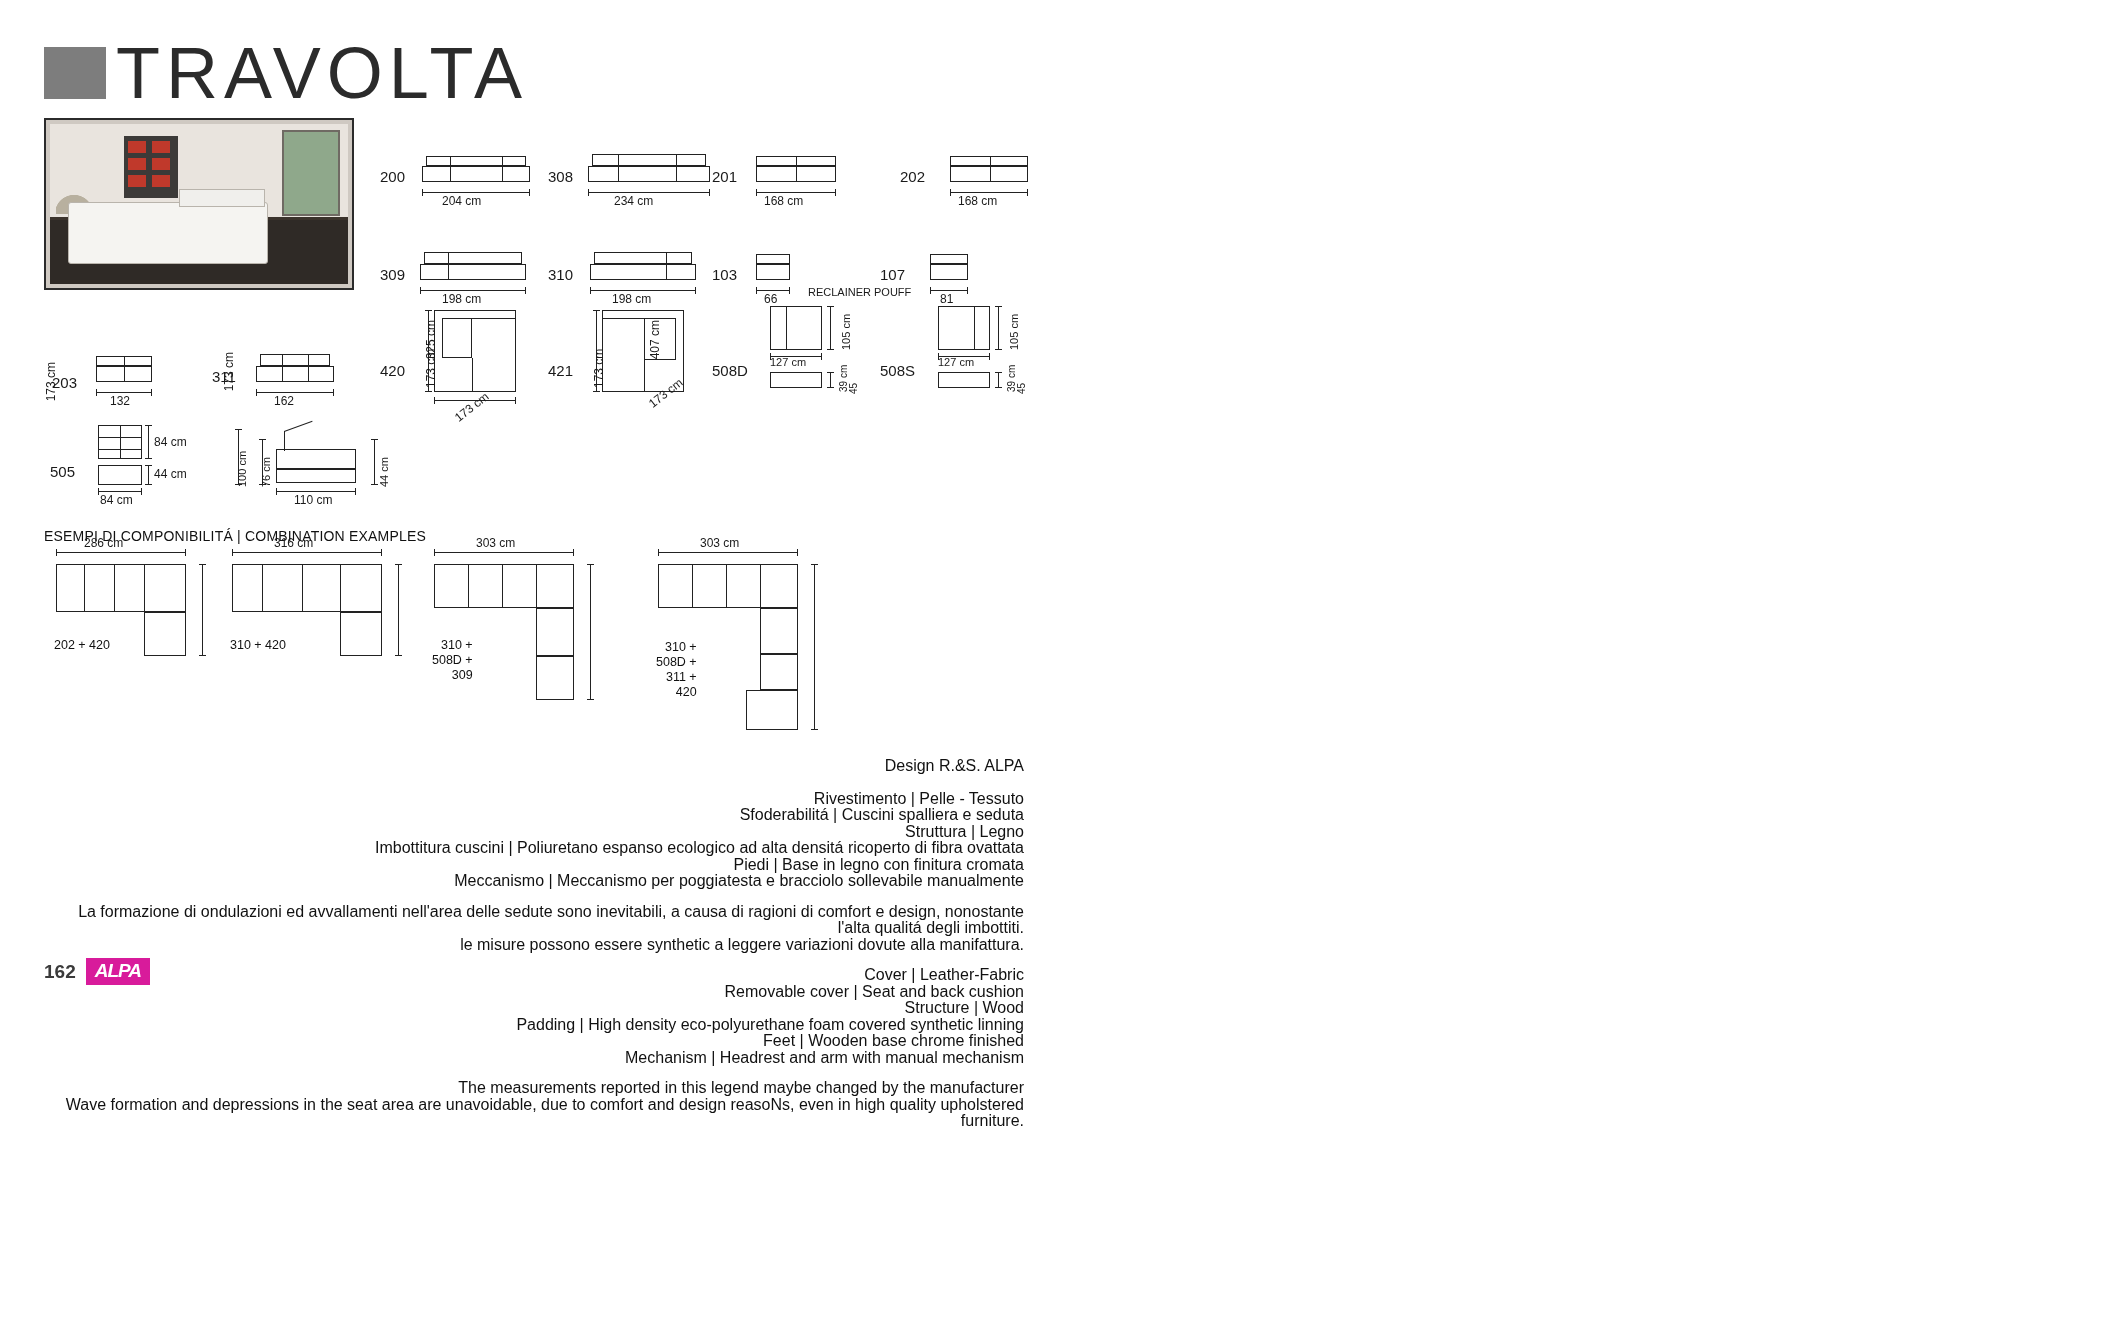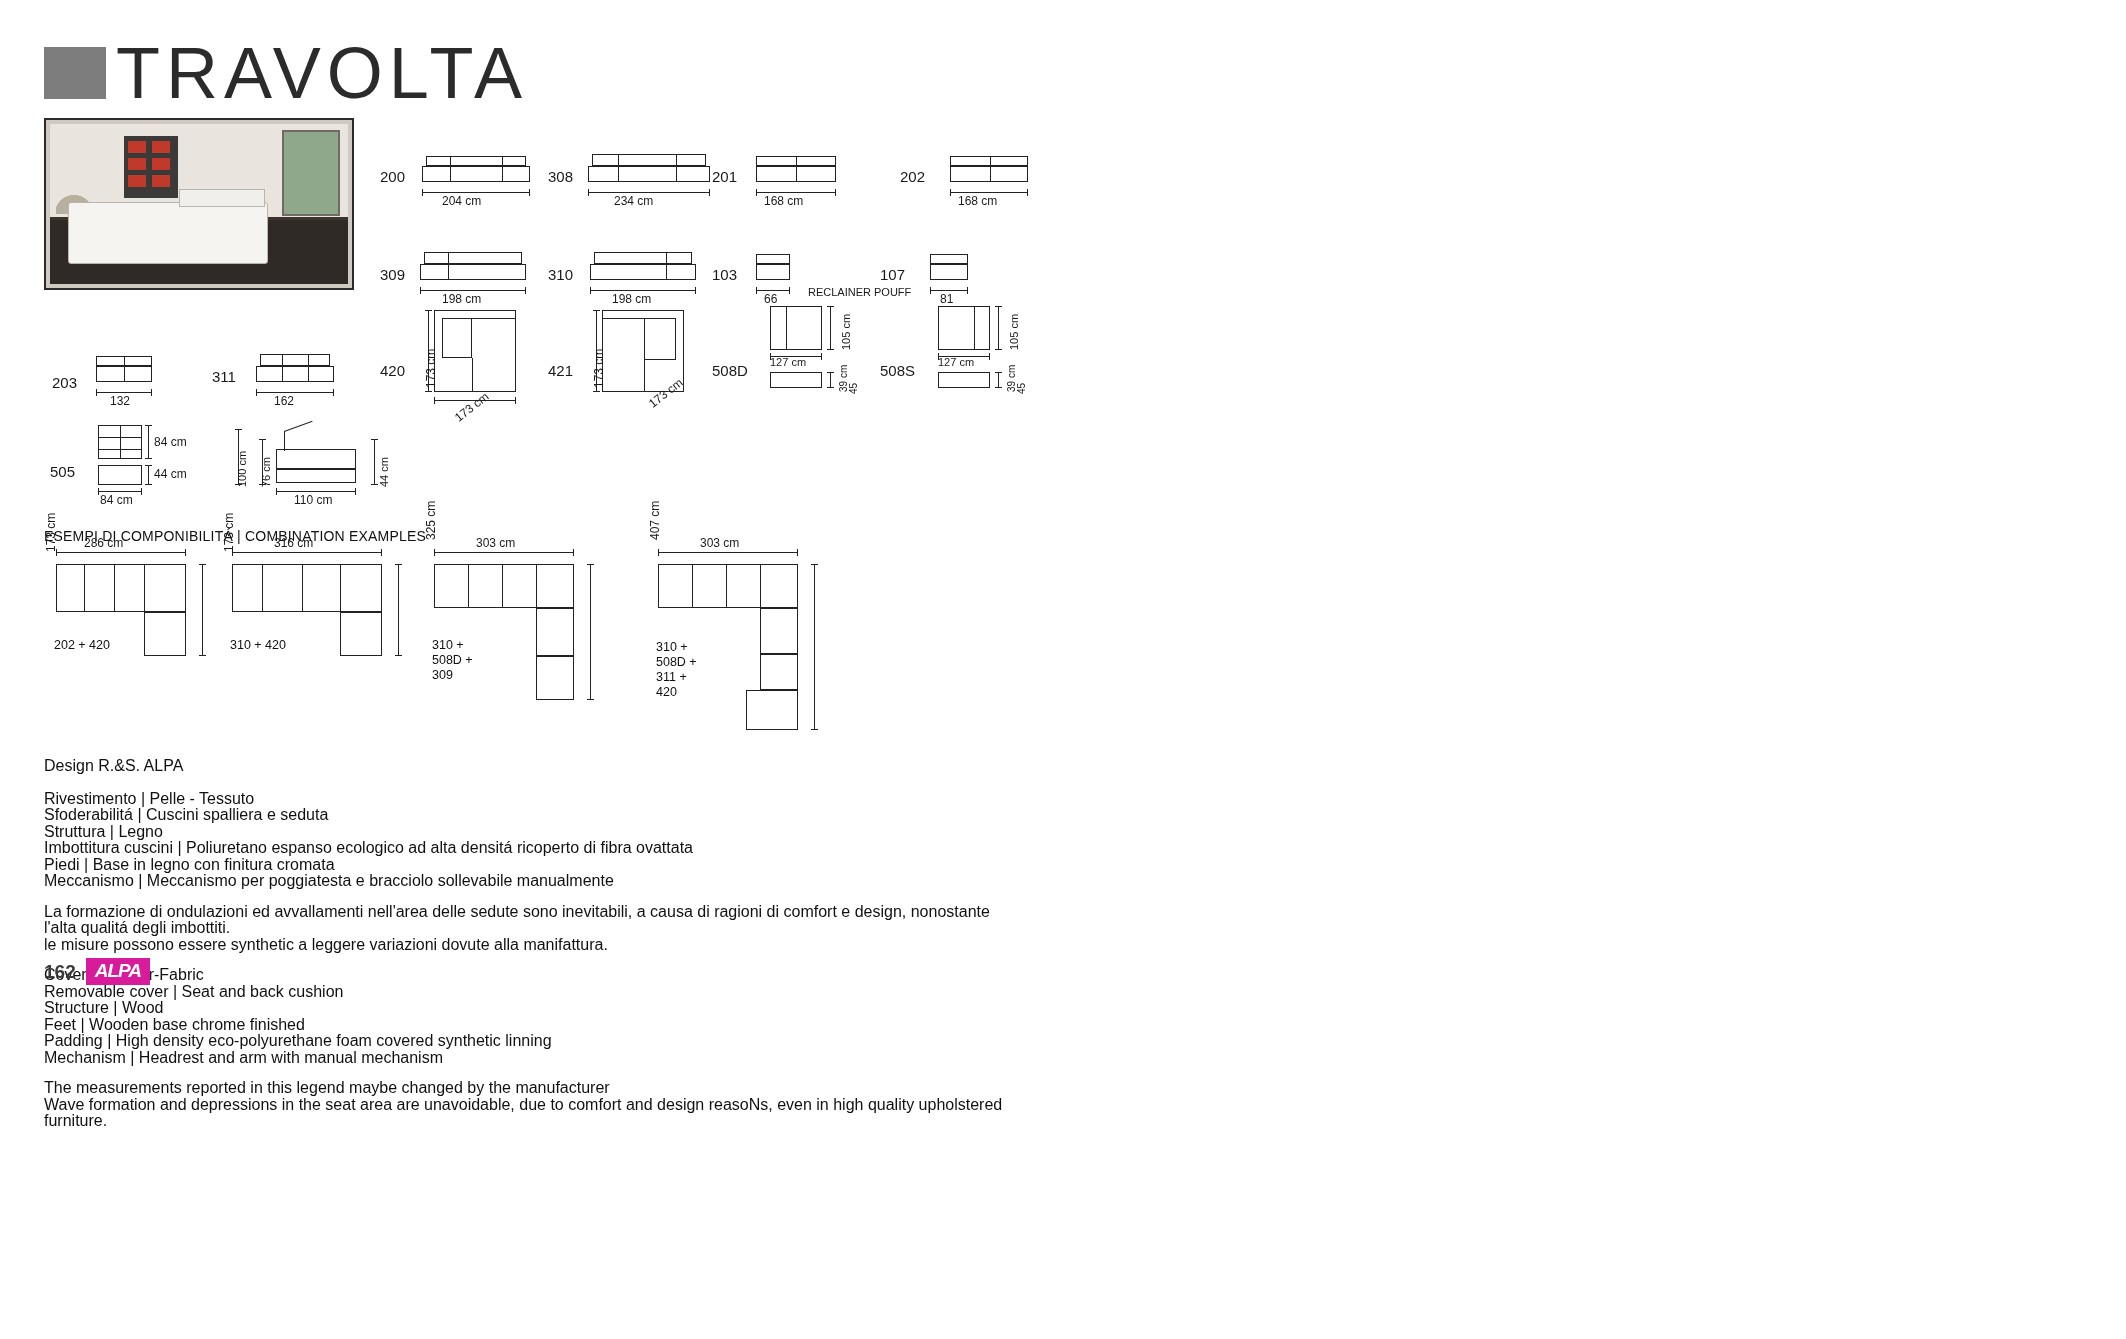--- a/index.html
+++ b/index.html
@@ -5,21 +5,21 @@
   * { box-sizing: border-box; }
   html, body { margin:0; padding:0; }
   body {
     width:2126px; height:1339px;
     background:#ffffff;
     font-family:"Liberation Sans", sans-serif;
     color:#1a1a1a;
     position:relative;
     overflow:hidden;
   }
-  .page { position:relative; width:2126px; height:1017px; }
+  .page { position:relative; width:2126px; height:1017px;text-align:right; }
 
   
   .title-row { position:absolute; left:44px; top:42px; display:flex; align-items:center; }
   .title-square { width:62px; height:52px; background:#7d7d7d; }
   .title-text {
     font-size:72px; letter-spacing:6px; color:#2b2b2b;
     font-weight:400; line-height:62px; margin-left:10px;
     font-family:"Liberation Sans", sans-serif;
   }
 
@@ -363,22 +363,22 @@
     <p>Imbottitura cuscini | Poliuretano espanso ecologico ad alta densitá ricoperto di fibra ovattata</p>
     <p>Piedi | Base in legno con finitura cromata</p>
     <p>Meccanismo | Meccanismo per poggiatesta e bracciolo sollevabile manualmente</p>
     <div class="gap"></div>
     <p>La formazione di ondulazioni ed avvallamenti nell'area delle sedute sono inevitabili, a causa di ragioni di comfort e design, nonostante l'alta qualitá degli imbottiti.</p>
     <p>le misure possono essere synthetic a leggere variazioni dovute alla manifattura.</p>
     <div class="gap"></div>
     <p>Cover | Leather-Fabric</p>
     <p>Removable cover | Seat and back cushion</p>
     <p>Structure | Wood</p>
+    <p>Padding | High density eco-polyurethane foam covered synthetic linning</p>
     <p>Feet | Wooden base chrome finished</p>
-    <p>Padding | High density eco-polyurethane foam covered synthetic linning</p>
     <p>Mechanism | Headrest and arm with manual mechanism</p>
     <div class="gap"></div>
     <p>The measurements reported in this legend maybe changed  by the manufacturer</p>
     <p>Wave formation and depressions in the seat area are unavoidable, due to comfort and design reasoNs, even in high quality upholstered furniture.</p>
   </div>
 
   <div class="footer">
     <div class="pagenum">162</div>
     <div class="logo-box">ALPA</div>
   </div>

